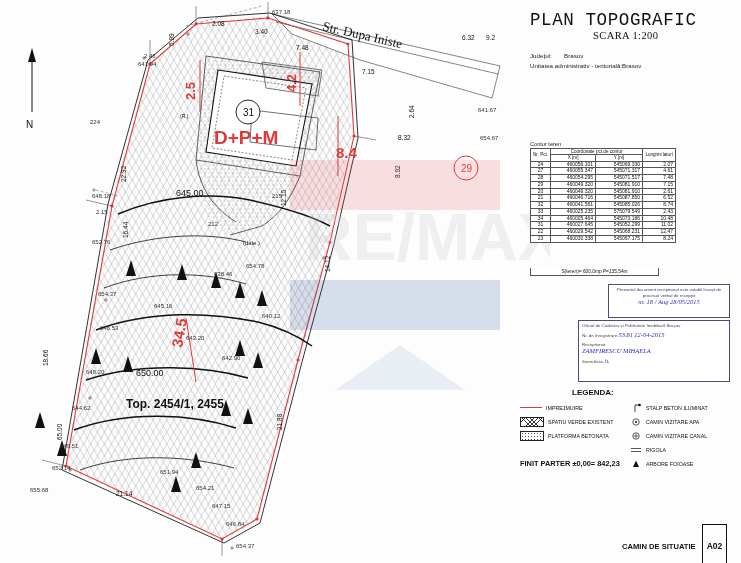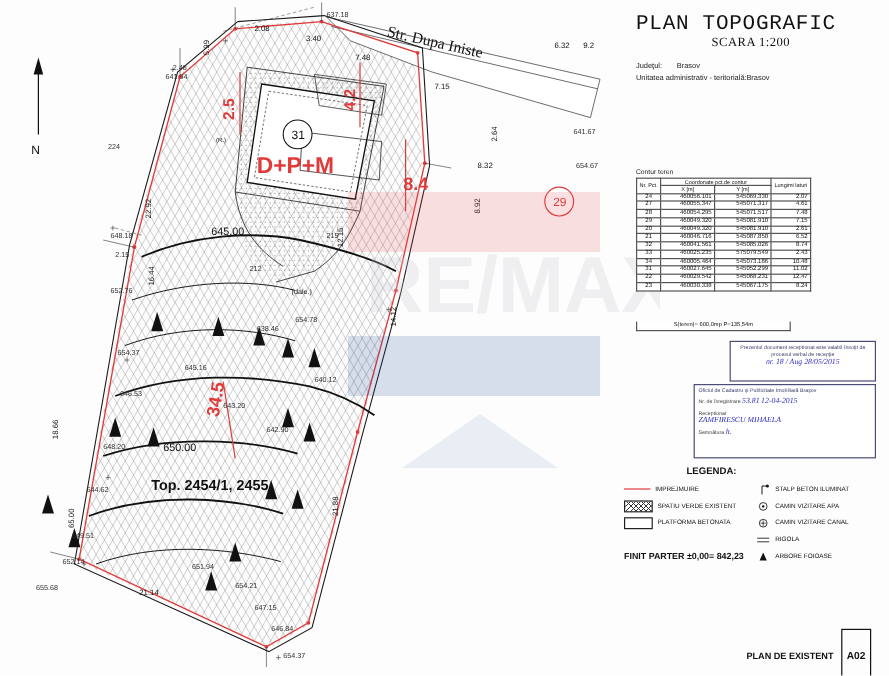--- a/index.html
+++ b/index.html
@@ -595,16 +595,16 @@
           <span class="lg-icon"><svg width="12" height="10" viewBox="0 0 12 10">
               <polygon points="6,1.5 9,8 3,8" fill="#111"></polygon>
             </svg></span>
           <span>ARBORE FOIOASE</span>
         </div>
       </div>
 
     <div class="finit">FINIT PARTER ±0,00= 842,23</div>
 
     <div class="footer">
-      <span>PLAN DE EXISTENT</span><span class="code">A02</span>
+      <span>CAMIN DE SITUATIE</span><span class="code">A02</span>
     </div>
   </div>
 </div>
 
 </body></html>

